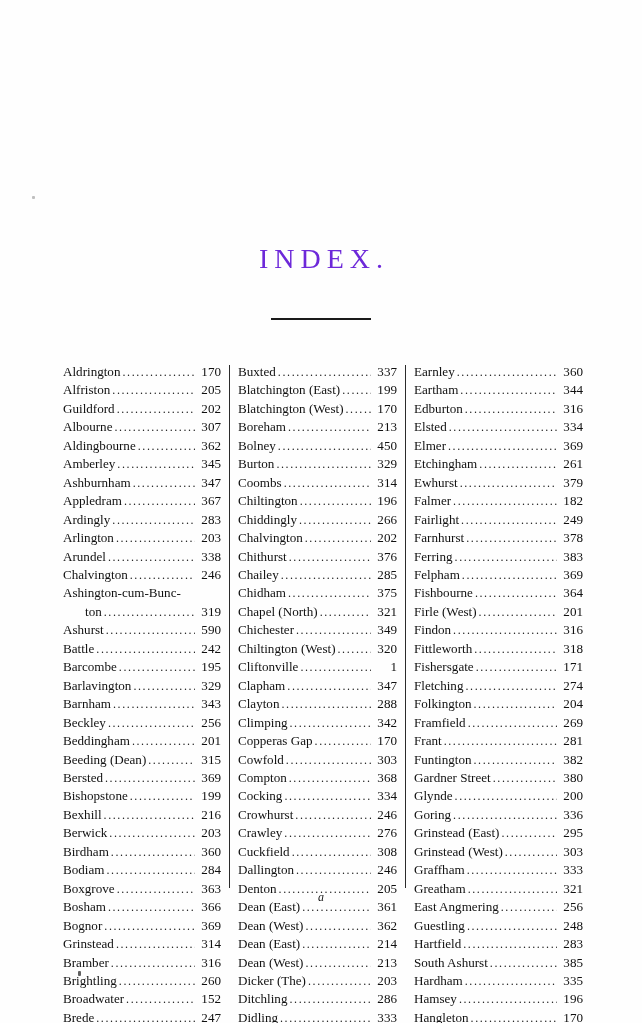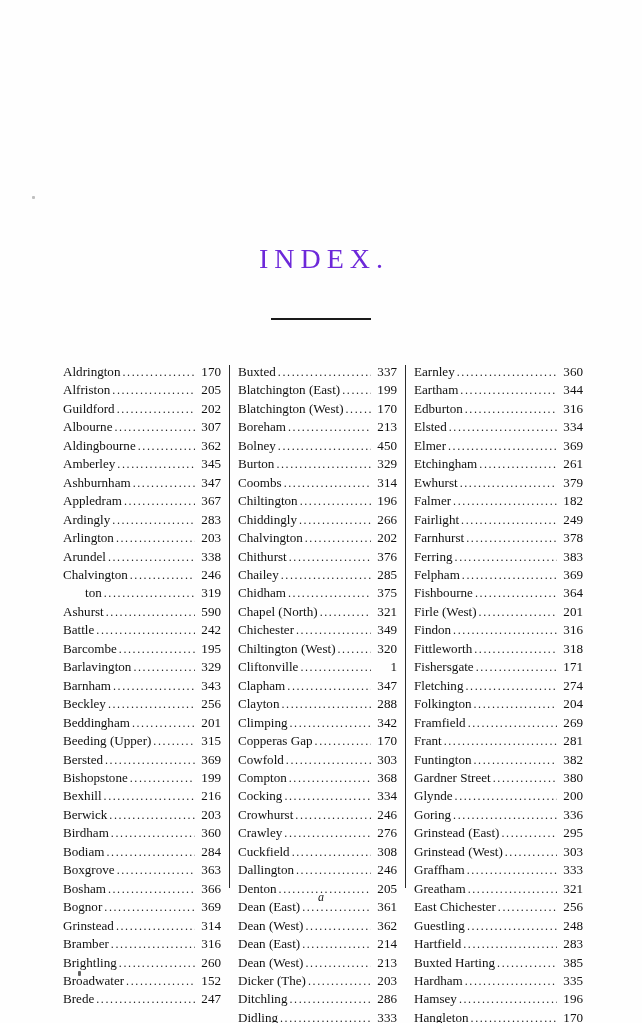--- a/index.html
+++ b/index.html
@@ -176,20 +176,25 @@
         <div class="entry">
           <span class="nm">Arundel</span>
           <span class="dots">............................</span>
           <span class="pg">338</span>
         </div>
         <div class="entry">
           <span class="nm">Chalvington</span>
           <span class="dots">............................</span>
           <span class="pg">246</span>
         </div>
+        <div class="entry nodots">
+          <span class="nm">Ashington-cum-Bunc-</span>
+          <span class="dots">............................</span>
+          <span class="pg"></span>
+        </div>
         <div class="entry cont">
           <span class="nm">ton</span>
           <span class="dots">............................</span>
           <span class="pg">319</span>
         </div>
         <div class="entry">
           <span class="nm">Ashurst</span>
           <span class="dots">............................</span>
           <span class="pg">590</span>
         </div>
@@ -217,21 +222,21 @@
           <span class="nm">Beckley</span>
           <span class="dots">............................</span>
           <span class="pg">256</span>
         </div>
         <div class="entry">
           <span class="nm">Beddingham</span>
           <span class="dots">............................</span>
           <span class="pg">201</span>
         </div>
         <div class="entry">
-          <span class="nm">Beeding (Upper)</span>
+          <span class="nm">Beeding (Dean)</span>
           <span class="dots">............................</span>
           <span class="pg">315</span>
         </div>
         <div class="entry">
           <span class="nm">Bersted</span>
           <span class="dots">............................</span>
           <span class="pg">369</span>
         </div>
         <div class="entry">
           <span class="nm">Bishopstone</span>
@@ -623,36 +628,36 @@
           <span class="nm">Graffham</span>
           <span class="dots">............................</span>
           <span class="pg">333</span>
         </div>
         <div class="entry">
           <span class="nm">Greatham</span>
           <span class="dots">............................</span>
           <span class="pg">321</span>
         </div>
         <div class="entry">
-          <span class="nm">East Chichester</span>
+          <span class="nm">East Angmering</span>
           <span class="dots">............................</span>
           <span class="pg">256</span>
         </div>
         <div class="entry">
           <span class="nm">Guestling</span>
           <span class="dots">............................</span>
           <span class="pg">248</span>
         </div>
         <div class="entry">
           <span class="nm">Hartfield</span>
           <span class="dots">............................</span>
           <span class="pg">283</span>
         </div>
         <div class="entry">
-          <span class="nm">Buxted Harting</span>
+          <span class="nm">South Ashurst</span>
           <span class="dots">............................</span>
           <span class="pg">385</span>
         </div>
         <div class="entry">
           <span class="nm">Hardham</span>
           <span class="dots">............................</span>
           <span class="pg">335</span>
         </div>
         <div class="entry">
           <span class="nm">Hamsey</span>

